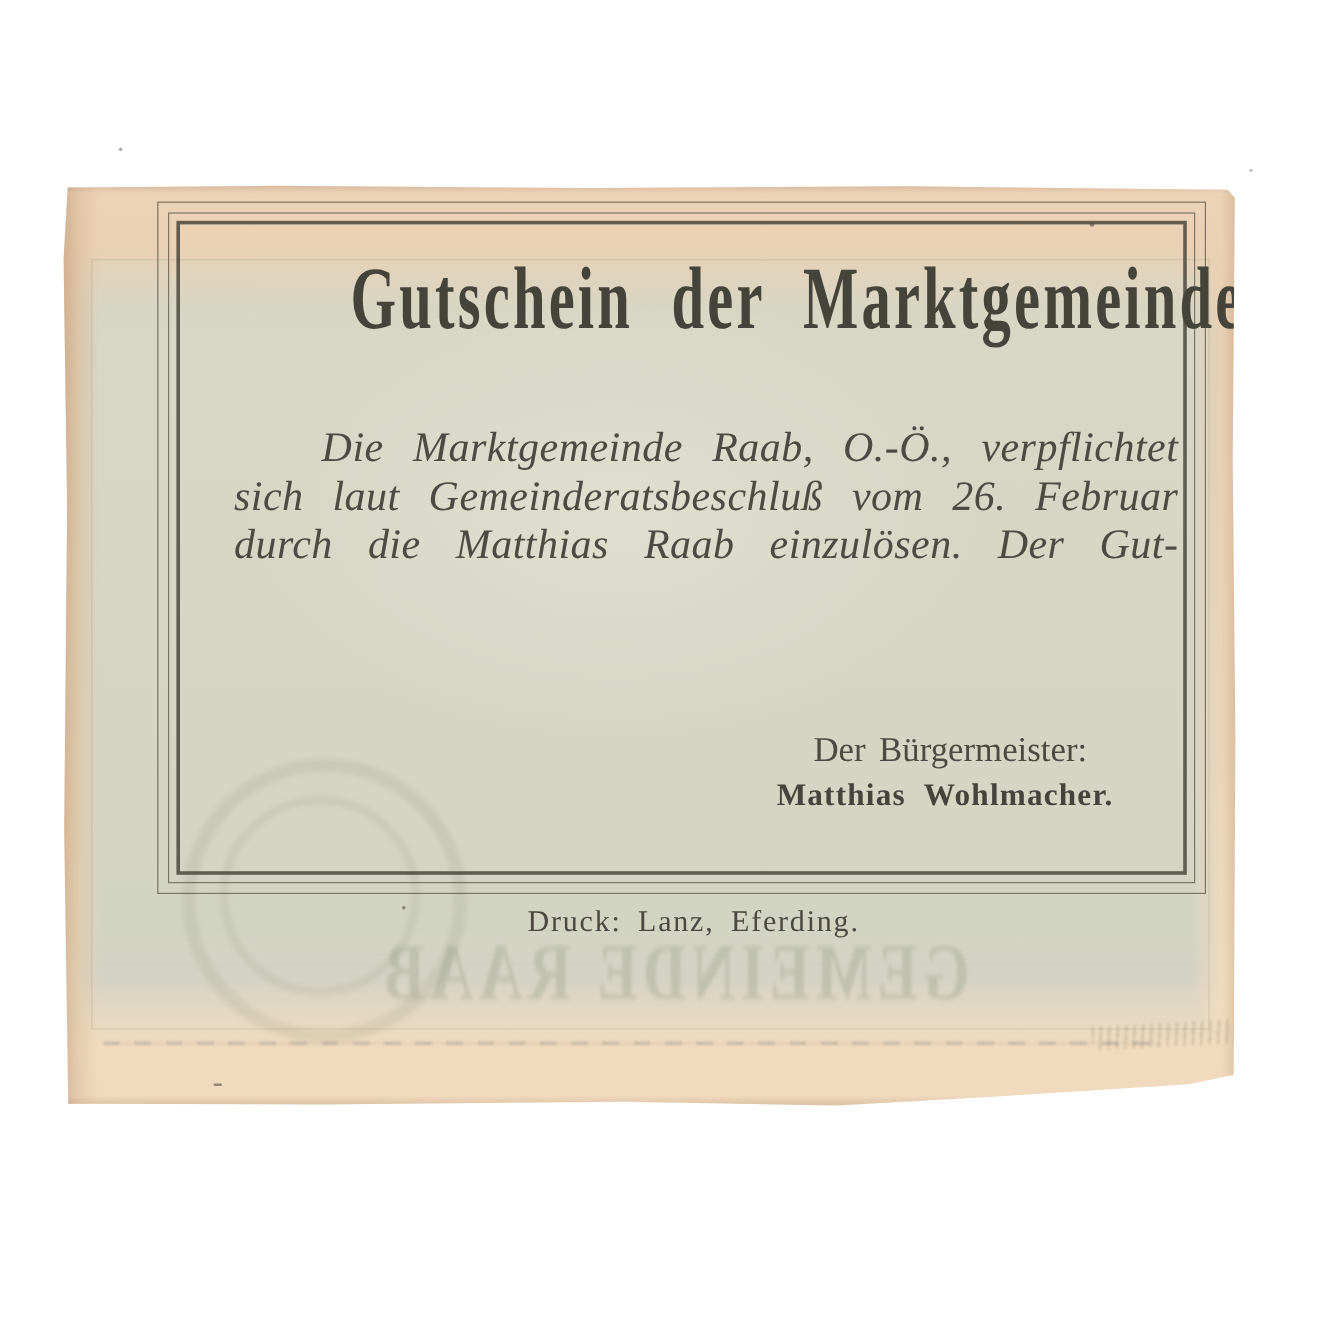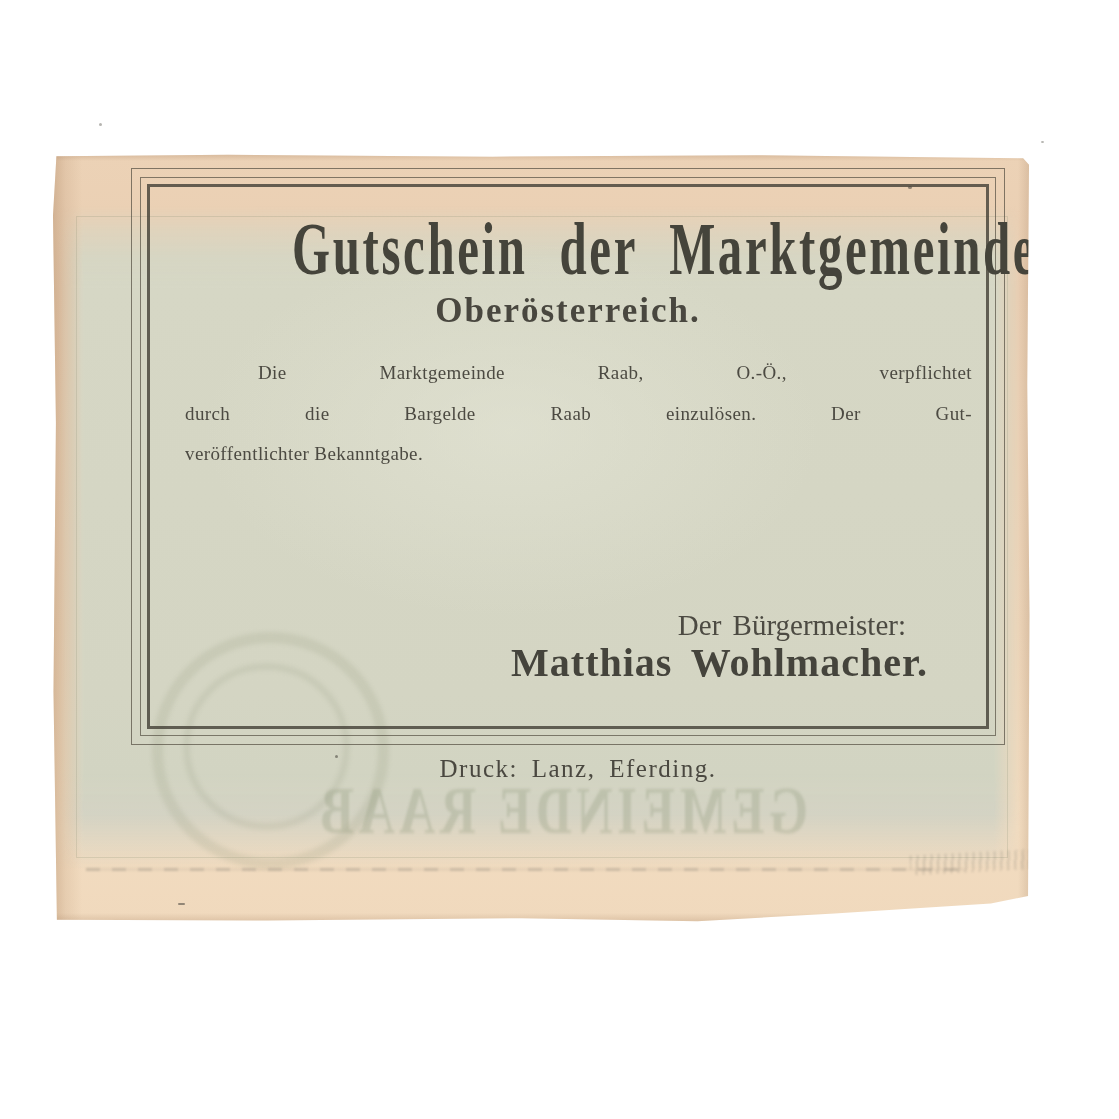--- a/index.html
+++ b/index.html
@@ -75,33 +75,33 @@
   .title{
     position:absolute;left:0;top:27px;width:100%;text-align:center;white-space:nowrap;
     font-size:74px;font-weight:bold;line-height:70px;letter-spacing:4px;word-spacing:26px;
     color:#45443b;transform:scaleX(.66);transform-origin:50% 50%;
   }
   .subtitle{
     position:absolute;left:0;top:108px;width:100%;text-align:center;
     font-size:35px;font-weight:bold;line-height:32px;letter-spacing:2px;color:#49473f;
   }
   .para{
-    position:absolute;left:35px;top:166px;width:787px;
-    font-size:19px;line-height:40.5px;letter-spacing:.4px;color:#4c4a42;
+    position:absolute;left:45px;top:166px;width:787px;
+    font-size:35px;line-height:40.5px;letter-spacing:.4px;color:#4c4a42;font-style:italic;
   }
   .jline{text-align:justify;text-align-last:justify;}
   .jline.indent{padding-left:73px;}
   .jline.last{text-align-last:left;}
   .sig-role{
     position:absolute;left:0;top:422px;width:100%;box-sizing:border-box;padding-right:80px;
     text-align:right;font-size:29px;line-height:32px;word-spacing:4px;color:#4c4a42;
   }
   .sig-name{
     position:absolute;left:0;top:456px;width:100%;box-sizing:border-box;padding-right:58px;
-    text-align:right;font-size:40px;font-weight:bold;line-height:40px;
+    text-align:right;font-size:26px;font-weight:bold;line-height:40px;
     letter-spacing:1px;word-spacing:8px;color:#45443c;
   }
   .printer{
     position:absolute;left:0;right:0;top:598px;box-sizing:border-box;padding-left:74px;
     text-align:center;font-size:25px;line-height:34px;letter-spacing:1.5px;word-spacing:6px;color:#4a4840;
   }
   
   .bottom-streak{
     position:absolute;left:34px;top:714px;width:880px;height:3px;
     background:repeating-linear-gradient(90deg,rgba(118,116,106,.30) 0 14px,rgba(118,116,106,.08) 14px 26px);
@@ -134,25 +134,24 @@
   <div class="crease-left"></div>
   <div class="edge-shade-top"></div>
   <div class="edge-shade-right"></div>
   <div class="edge-shade-bottom"></div>
 
   <div class="frame-outer">
     <div class="frame-mid">
       <div class="frame-thick">
         <div class="content">
           <div class="title">Gutschein der Marktgemeinde Raab</div>
-          <div class="subtitle">Oberösterreich.</div>
           <div class="para">
             <div class="jline indent">Die Marktgemeinde Raab, O.-Ö., verpflichtet</div>
-            <div class="jline">durch die Bargelde Raab einzulösen. Der Gut-</div>
-            <div class="jline last">veröffentlichter Bekanntgabe.</div>
+            <div class="jline">sich laut Gemeinderatsbeschluß vom 26. Februar</div>
+            <div class="jline">durch die Matthias Raab einzulösen. Der Gut-</div>
           </div>
           <div class="sig-role">Der Bürgermeister:</div>
           <div class="sig-name">Matthias Wohlmacher.</div>
         </div>
       </div>
     </div>
   </div>
 
   <div class="printer">Druck: Lanz, Eferding.</div>
 

